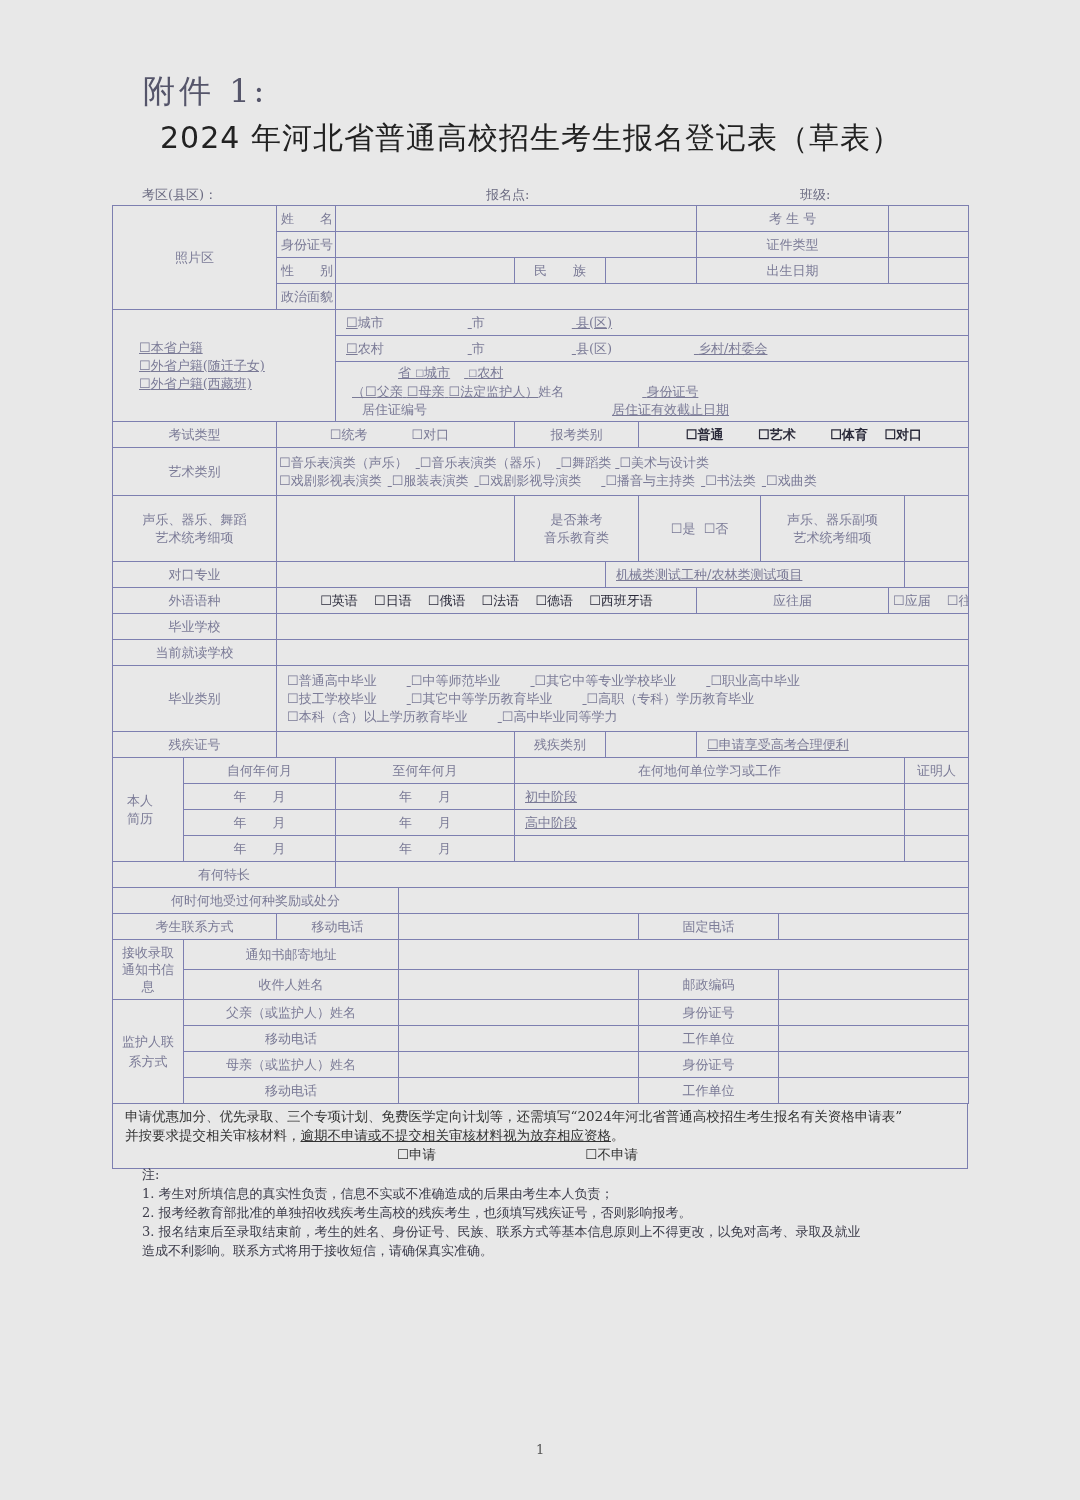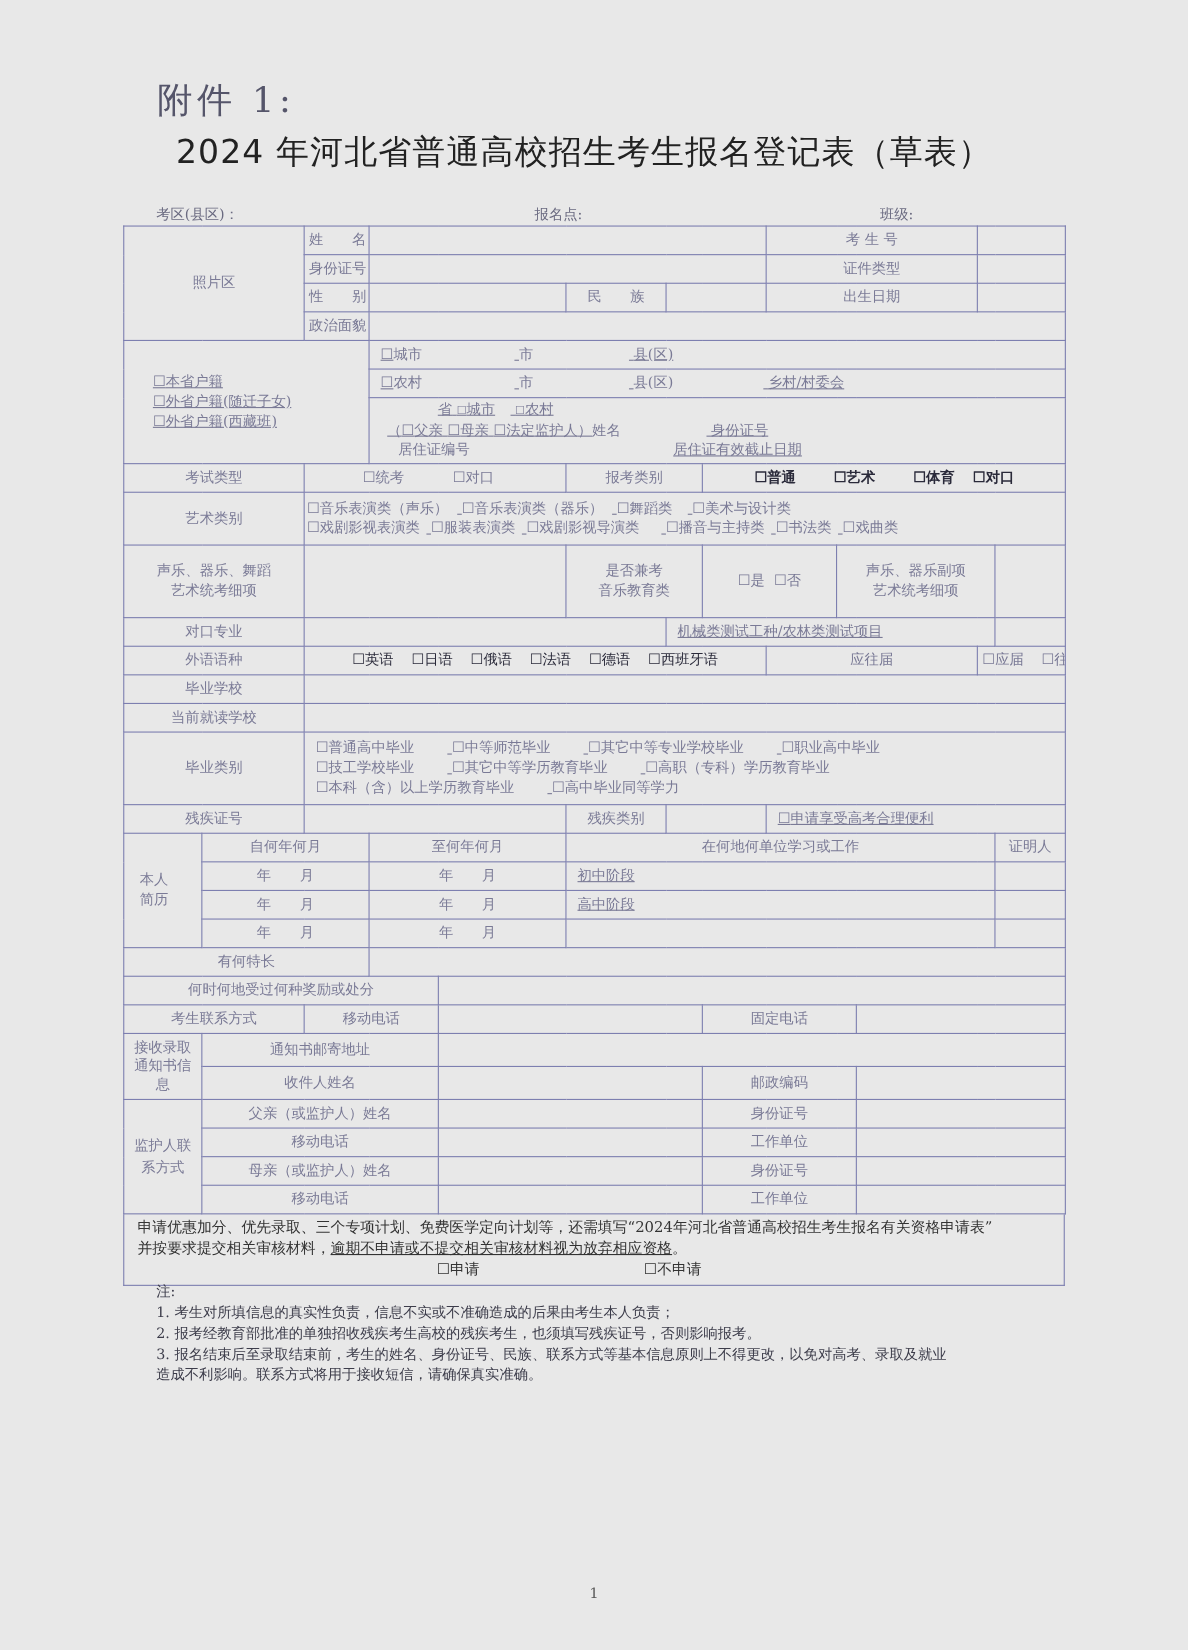--- a/index.html
+++ b/index.html
@@ -123,21 +123,21 @@
       <span class="opt" style="margin-right:0"><span class="cb"></span><span>对口</span></span>
     </td>
   </tr>
 
   <tr style="height:48px">
     <td colspan="2">艺术类别</td>
     <td colspan="11" class="l" style="padding-left:2px">
       <div>
         <span class="opt" style="margin-right:8px"><span class="cb"></span><span>音乐表演类（声乐）</span></span>
         <span class="opt" style="margin-right:8px"><span class="cb"></span><span>音乐表演类（器乐）</span></span>
-        <span class="opt" style="margin-right:14px"><span class="cb"></span><span>舞蹈类</span></span>
+        <span class="opt" style="margin-right:4px"><span class="cb"></span><span>舞蹈类</span></span>
         <span class="opt"><span class="cb"></span><span>美术与设计类</span></span>
       </div>
       <div>
         <span class="opt" style="margin-right:6px"><span class="cb"></span><span>戏剧影视表演类</span></span>
         <span class="opt" style="margin-right:6px"><span class="cb"></span><span>服装表演类</span></span>
         <span class="opt" style="margin-right:20px"><span class="cb"></span><span>戏剧影视导演类</span></span>
         <span class="opt" style="margin-right:6px"><span class="cb"></span><span>播音与主持类</span></span>
         <span class="opt" style="margin-right:6px"><span class="cb"></span><span>书法类</span></span>
         <span class="opt" style="margin-right:0"><span class="cb"></span><span>戏曲类</span></span>
       </div>

